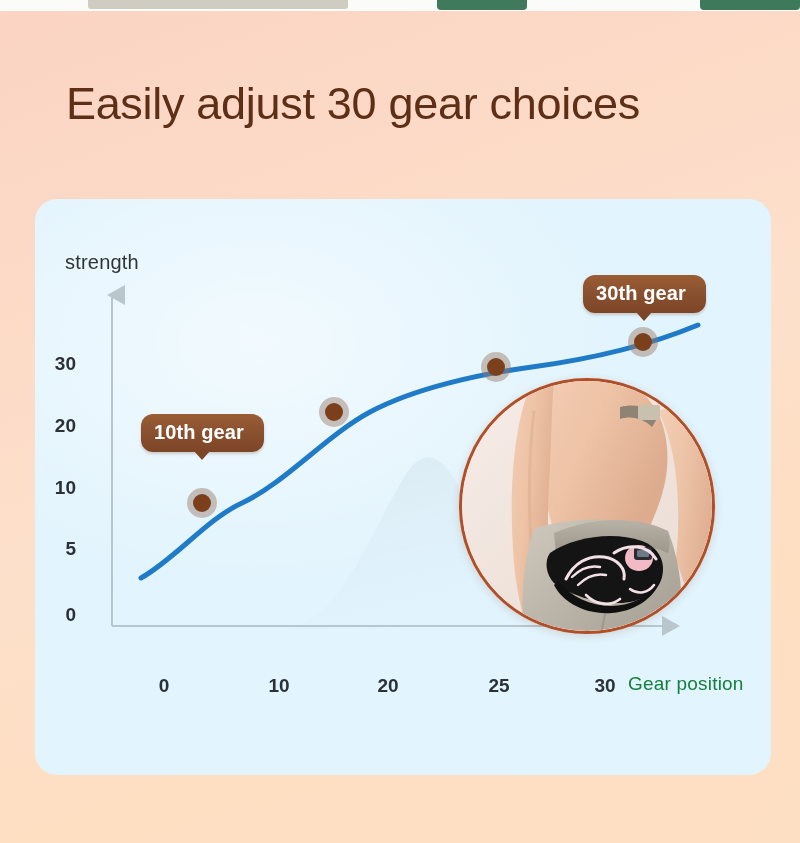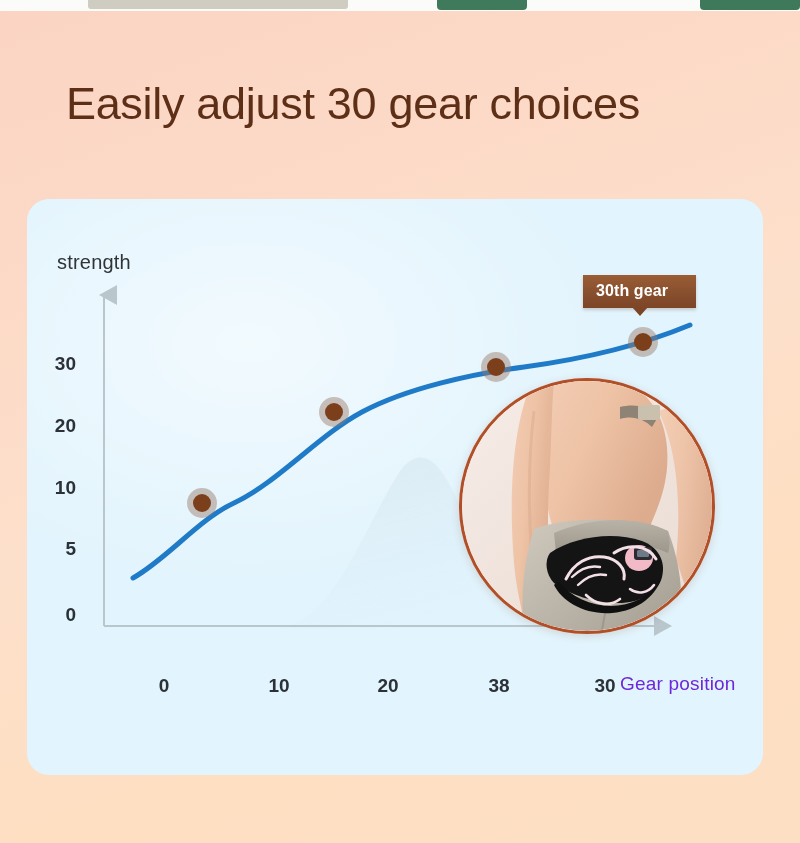--- a/index.html
+++ b/index.html
@@ -74,21 +74,21 @@
     font-size: 45px;
     font-weight: 400;
     letter-spacing: -0.3px;
     color: #5e2f17;
     white-space: nowrap;
   }
 
   
   .chart-card {
     position: absolute;
-    left: 27px; top: 199px;
+    left: 35px; top: 199px;
     width: 736px; height: 576px;
     background: #e2f4fd;
     border-radius: 22px;
     overflow: hidden;
   }
   .card-glow {
     position: absolute;
     inset: 0;
     background: radial-gradient(ellipse 70% 60% at 30% 25%,
                  rgba(255,255,255,0.55) 0%, rgba(255,255,255,0) 70%);
@@ -109,21 +109,21 @@
     left: 30px; top: 52px;
     font-size: 20px;
     color: #2f3438;
     letter-spacing: 0.2px;
   }
   
   .axis-title-x {
     position: absolute;
     left: 593px; top: 474px;
     font-size: 19px;
-    color: #6d28d9;
+    color: #15803d;
     letter-spacing: 0.2px;
     white-space: nowrap;
   }
 
   
   .layer {
     position: absolute;
     left: 0; top: 0;
     width: 746px; height: 576px;
   }
@@ -143,26 +143,26 @@
     width: 40px;
     text-align: center;
     font-size: 19px;
     font-weight: bold;
     color: #2b3136;
   }
 
   
   .callout {
     position: absolute;
-    padding: 7px 28px 8px 13px;
+    padding: 7px 20px 8px 13px;
     background: linear-gradient(180deg, #9a5d34 0%, #8a5130 48%, #7c4526 100%);
     color: #ffffff;
-    font-size: 16px;
+    font-size: 20px;
     font-weight: bold;
-    border-radius: 0;
+    border-radius: 12px;
     white-space: nowrap;
     box-shadow: 0 2px 3px rgba(90,50,25,0.22);
     letter-spacing: 0.1px;
   }
   .callout::after {
     content: "";
     position: absolute;
     left: 50%;
     bottom: -8px;
     margin-left: -8px;
@@ -260,21 +260,21 @@
 
   <div class="ytick" style="left:32px; top:353px;">30</div>
   <div class="ytick" style="left:32px; top:415px;">20</div>
   <div class="ytick" style="left:32px; top:477px;">10</div>
   <div class="ytick" style="left:32px; top:538px;">5</div>
   <div class="ytick" style="left:32px; top:604px;">0</div>
 
   <div class="xtick" style="left:144px; top:675px;">0</div>
   <div class="xtick" style="left:259px; top:675px;">10</div>
   <div class="xtick" style="left:368px; top:675px;">20</div>
-  <div class="xtick" style="left:479px; top:675px;">38</div>
+  <div class="xtick" style="left:479px; top:675px;">25</div>
   <div class="xtick" style="left:585px; top:675px;">30</div>
 
   <div class="product-circle">
     <svg class="pc-inner" viewBox="0 0 250 250">
       <defs>
         <clipPath id="circclip">
             <circle cx="125" cy="125" r="125"></circle>
           </clipPath>
         <linearGradient id="bgsoft" x1="0" y1="0" x2="1" y2="1">
           <stop offset="0%" stop-color="#f6ece7"></stop>
@@ -340,20 +340,21 @@
 
         <path d="M124 214 C 134 224, 148 226, 158 218" fill="none" stroke="#f3dfe6" stroke-width="2.6" stroke-linecap="round"></path>
         <path d="M168 208 C 176 214, 186 212, 192 204" fill="none" stroke="#f3dfe6" stroke-width="2.6" stroke-linecap="round"></path>
 
         <path d="M158 26 C 174 22, 188 26, 196 36 L 190 46 C 182 38, 170 34, 158 38 Z" fill="#8e8374"></path>
         <rect x="176" y="24" width="22" height="15" rx="2" fill="#c9c0ae"></rect>
       </g>
     </svg>
   </div>
 
+  <div class="callout" style="left:141px; top:414px;">10th gear</div>
   <div class="callout" style="left:583px; top:275px;">30th gear</div>
 
   <div class="marker" style="left:202px; top:503px;">
       <i></i>
     </div>
   <div class="marker" style="left:334px; top:412px;">
       <i></i>
     </div>
   <div class="marker" style="left:496px; top:367px;">
       <i></i>

